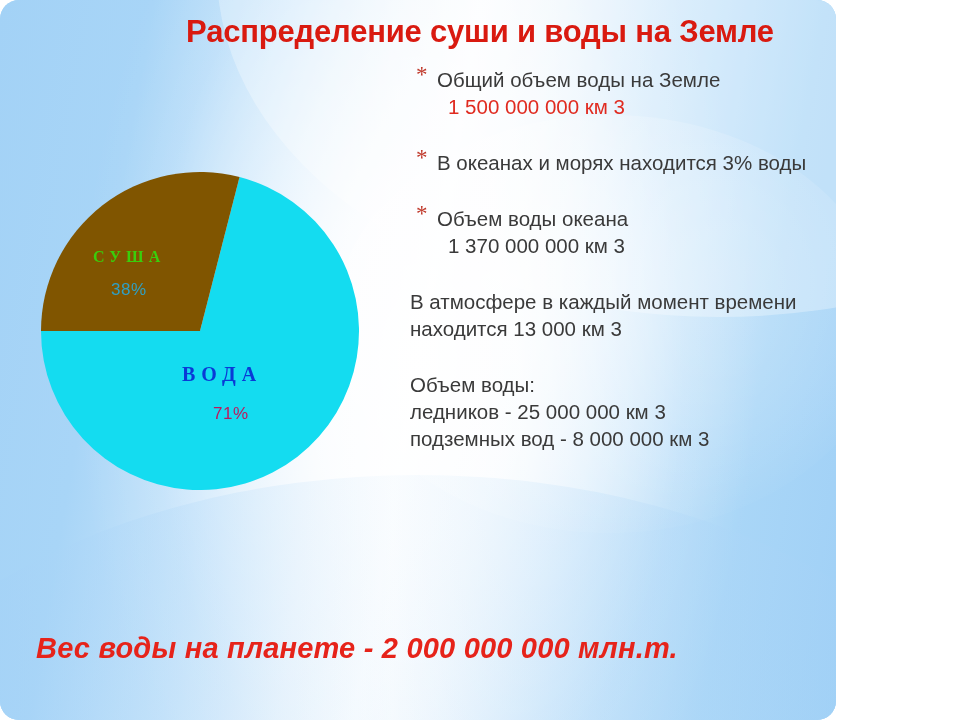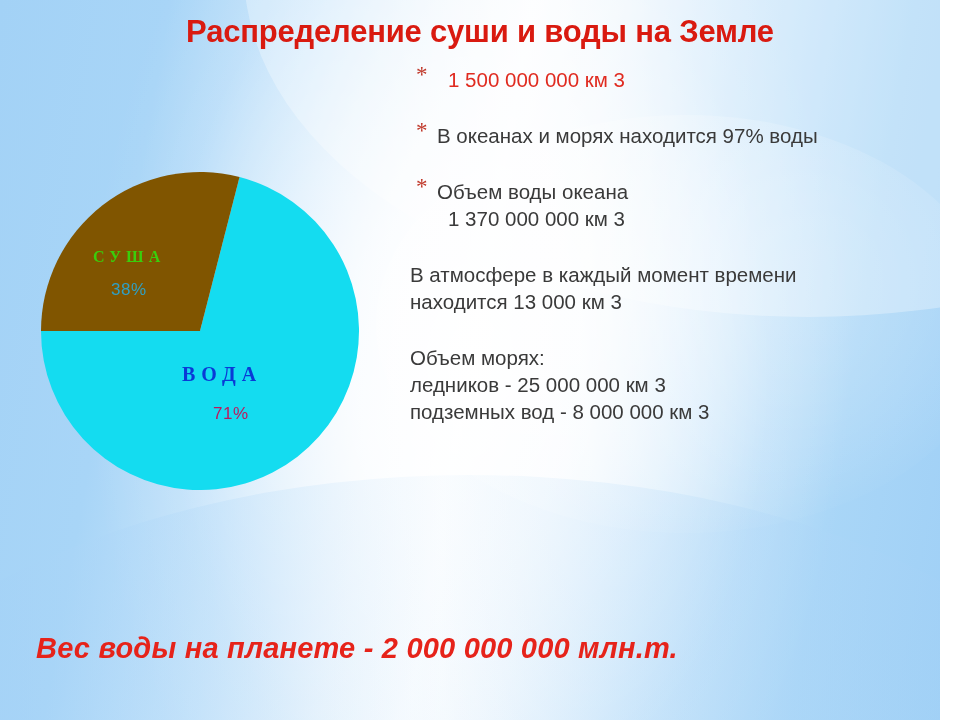--- a/index.html
+++ b/index.html
@@ -3,25 +3,26 @@
 <meta charset="utf-8">
 <title>Распределение суши и воды на Земле</title>
 <style>
   html, body {
     margin: 0;
     padding: 0;
     background: #ffffff;
   }
   #slide {
     position: relative;
-    width: 940px;
+    width: 836px;
     height: 720px;
     overflow: hidden;
     font-family: "Liberation Sans", sans-serif;
     background: #a9d6f7;
+    border-radius: 19px;
   }
 
   
   .bg-base {
     position: absolute;
     inset: 0;
     background: linear-gradient(100deg,
         #a3d2f6 0%,
         #a8d5f7 16%,
         #cbe6fb 30%,
@@ -214,49 +215,50 @@
     <div class="pie-label lbl-susha" style="color: rgb(58, 206, 11);">СУША</div>
     <div class="pie-label lbl-susha-pct" style="color: rgb(47, 160, 196);">38%</div>
     <div class="pie-label lbl-voda" style="color: rgb(10, 58, 214);">ВОДА</div>
     <div class="pie-label lbl-voda-pct" style="color: #be185d;">71%</div>
   </div>
 
   <div class="facts">
 
     <div class="fact-block">
       <span class="bullet">*</span>
+      <div class="fact-line">Общий объем воды на Земле</div>
       <div class="fact-line red indent">1 500 000 000 км 3</div>
     </div>
 
     <div class="spacer-md"></div>
 
     <div class="fact-block">
       <span class="bullet">*</span>
-      <div class="fact-line">В океанах и морях находится 97% воды</div>
+      <div class="fact-line">В океанах и морях находится 3% воды</div>
     </div>
 
     <div class="spacer-md"></div>
 
     <div class="fact-block">
       <span class="bullet">*</span>
       <div class="fact-line">Объем воды океана</div>
       <div class="fact-line indent">1 370 000 000 км 3</div>
     </div>
 
     <div class="spacer-md"></div>
 
     <div class="fact-block noindent">
       <div class="fact-line">В атмосфере в каждый момент времени</div>
       <div class="fact-line">находится 13 000 км 3</div>
     </div>
 
     <div class="spacer-md"></div>
 
     <div class="fact-block noindent">
-      <div class="fact-line">Объем морях:</div>
+      <div class="fact-line">Объем воды:</div>
       <div class="fact-line">ледников - 25 000 000 км 3</div>
       <div class="fact-line">подземных вод - 8 000 000 км 3</div>
     </div>
 
   </div>
 
   <div class="footline">Вес воды на планете - 2 000 000 000 млн.т.</div>
 
 </div>
 

